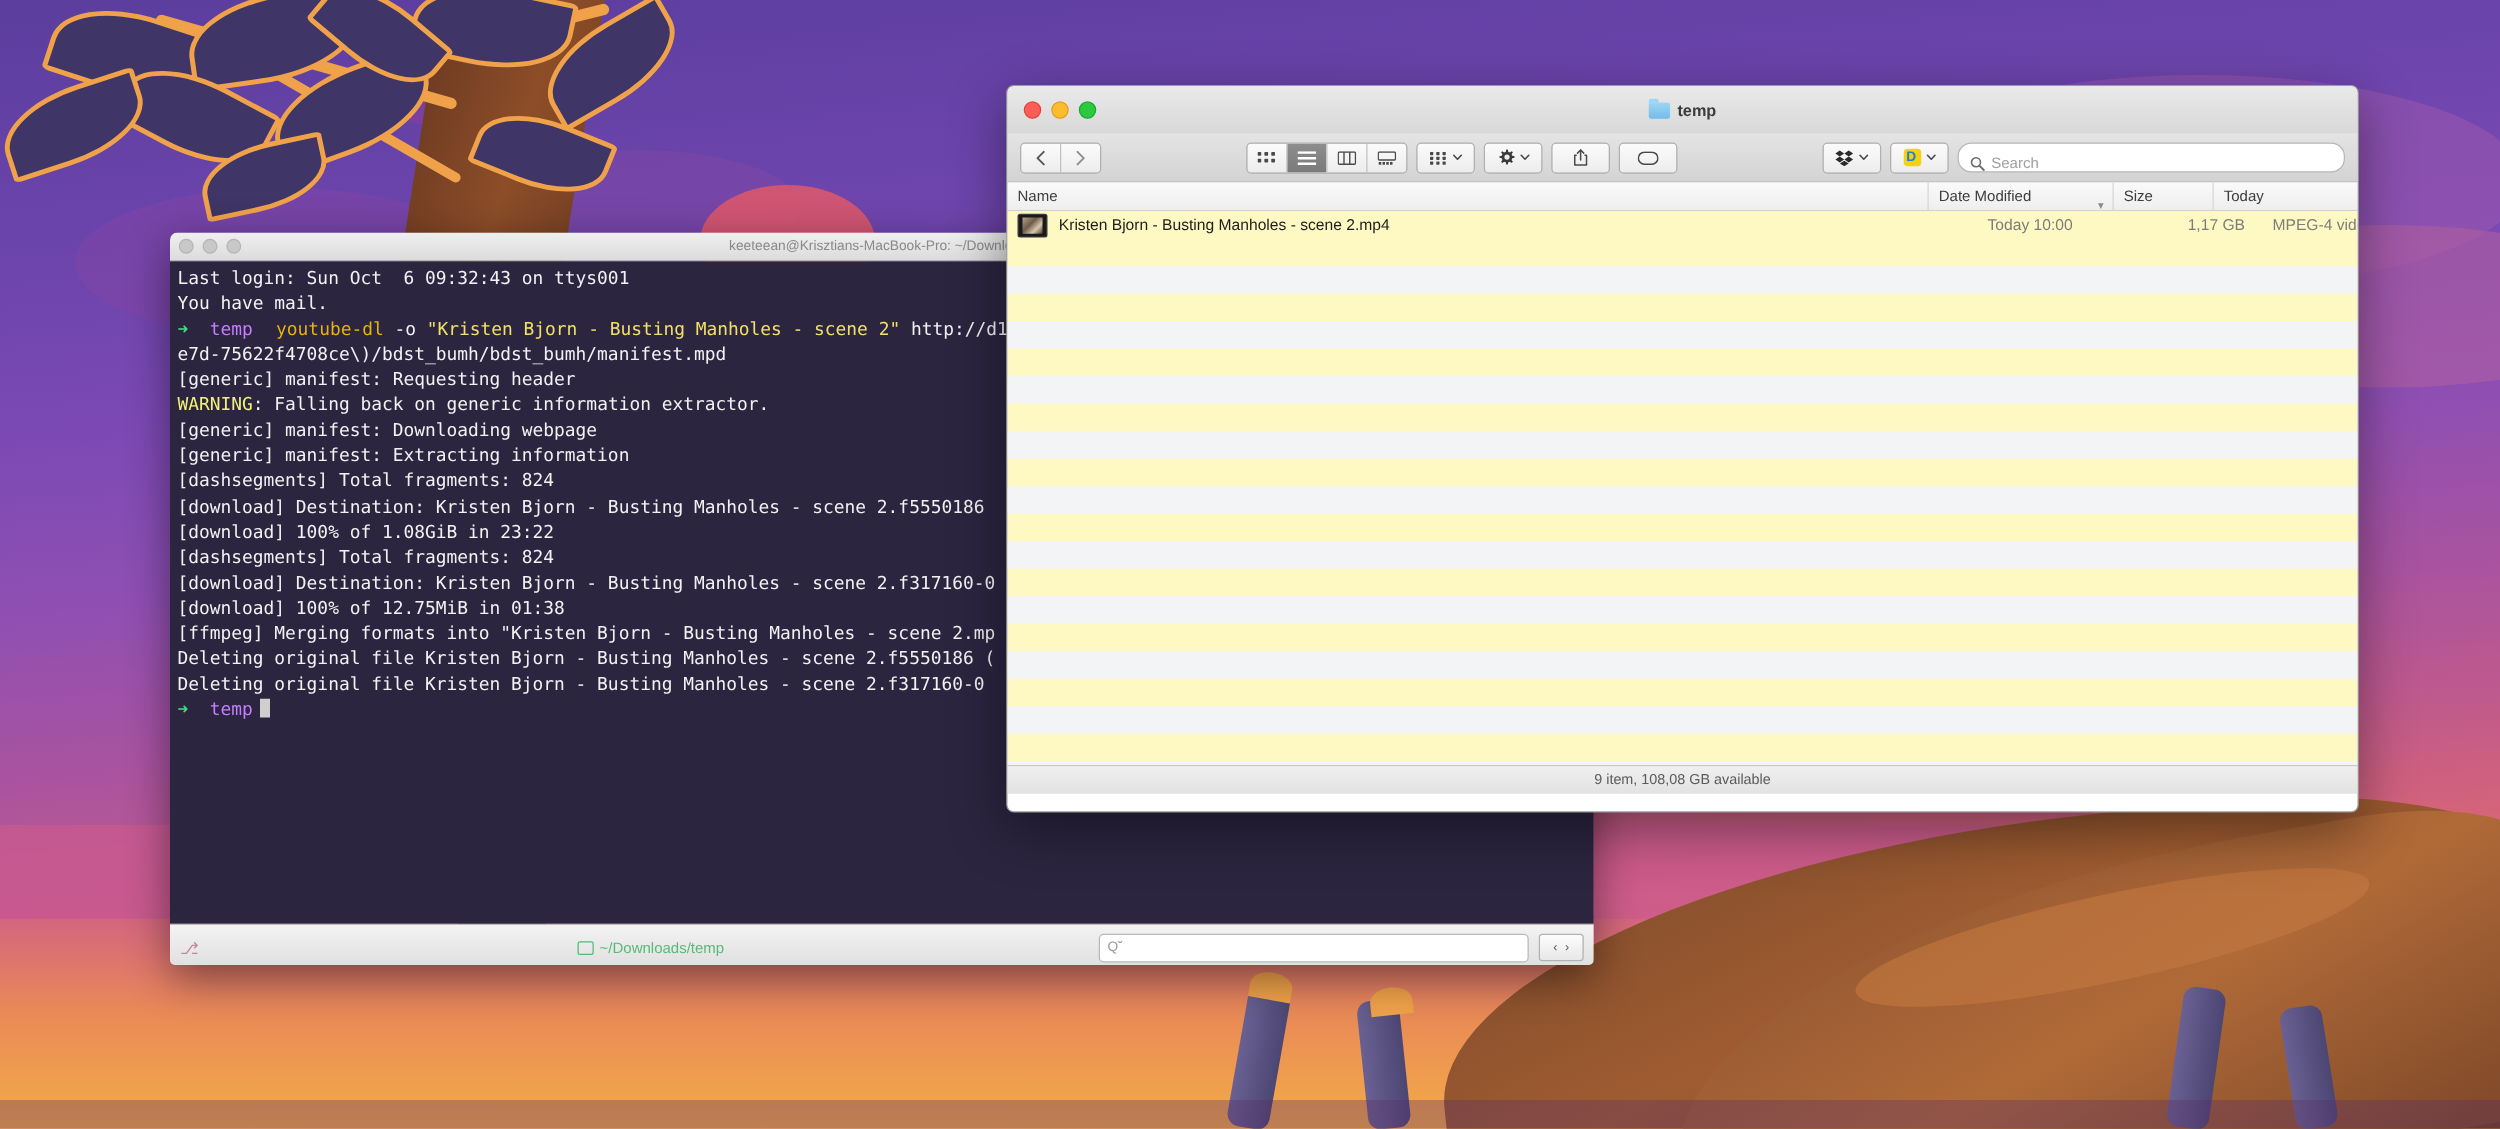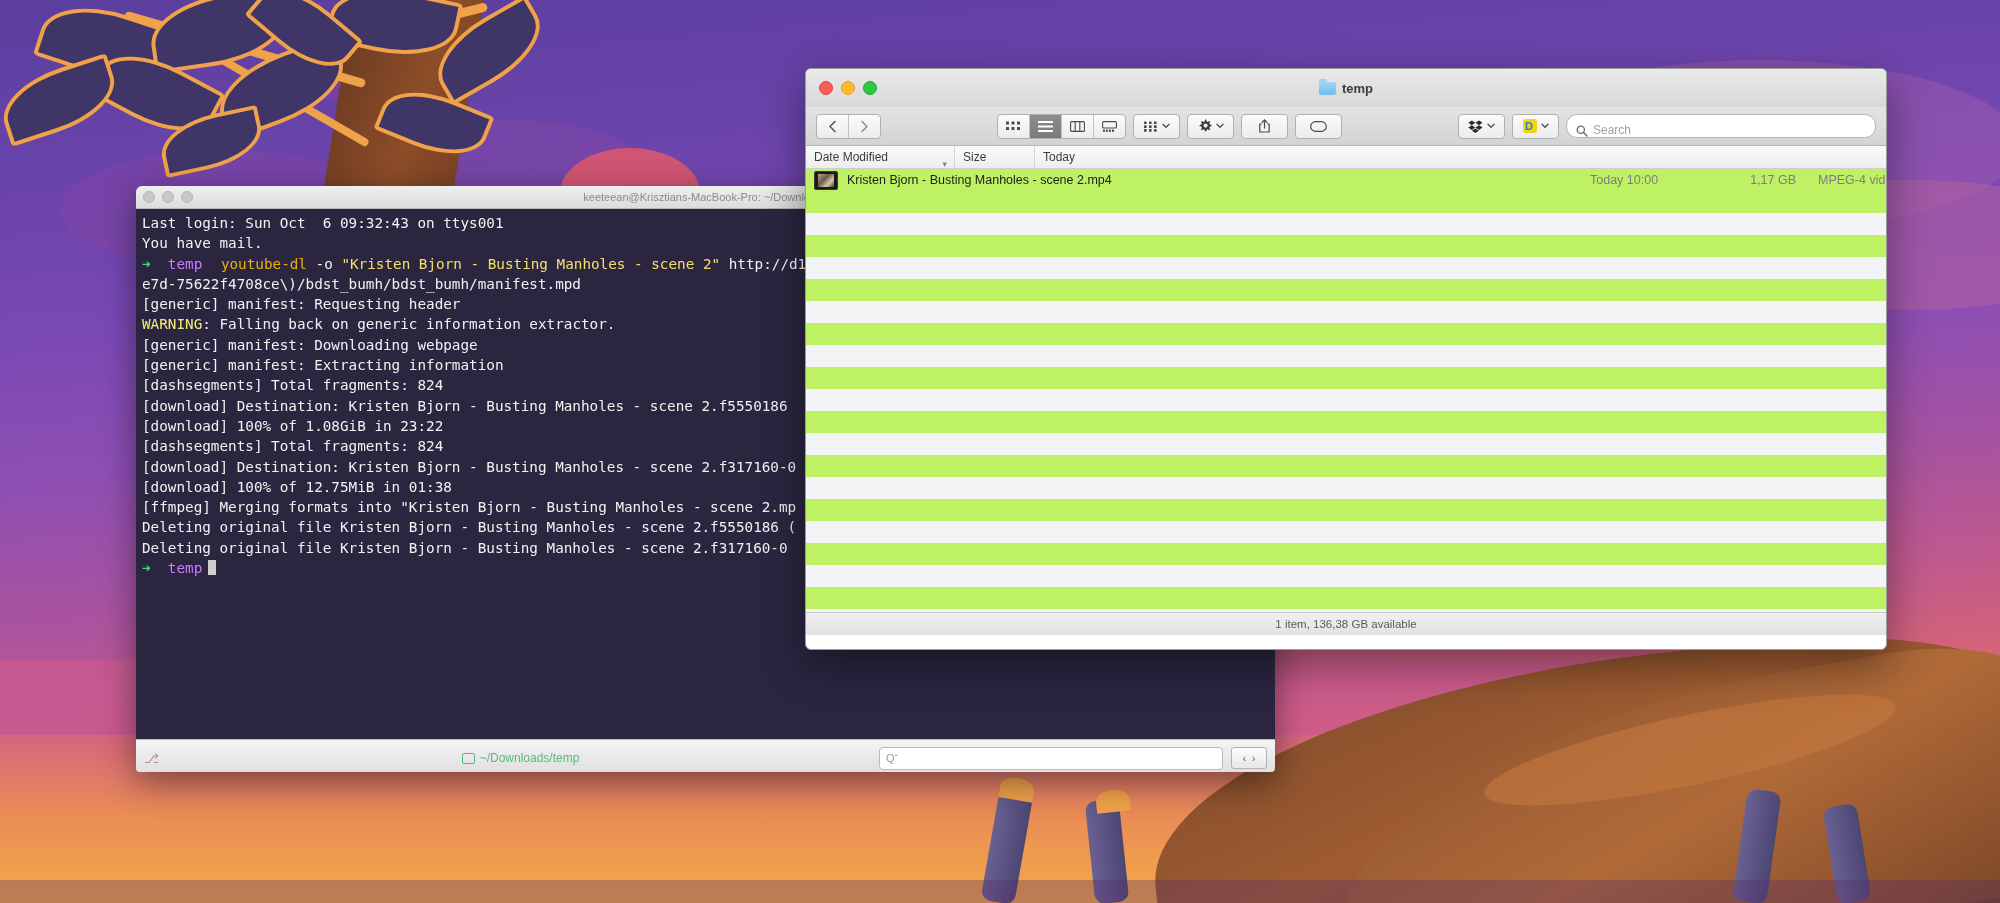--- a/index.html
+++ b/index.html
@@ -265,21 +265,21 @@
     border-bottom: 1px solid #cfcfcf;
     display:flex; align-items:center; font-size: 12px; color:#3c3c3c;
   }
   .col { padding: 0 8px; box-sizing:border-box; position:relative; height:22px; line-height:22px; }
   .col + .col { border-left: 1px solid #d6d6d6; }
   .col-name { width: 736px; }
   .col-date { width: 148px; }
   .col-size { width: 80px; }
   .col-kind { flex: 1; }
   .sortchev { position:absolute; right: 7px; top: 7px; color:#8a8a8a; font-size: 9px; }
-  #finder-list { background:#bef264; height: 443px; overflow:hidden; }
+  #finder-list { background:#fef9c3; height: 443px; overflow:hidden; }
   .frow { height: 22px; display:flex; align-items:center; font-size: 12.5px; color:#1d1d1d; }
   .frow.alt { background:#f3f4f6; }
   .frow .cell { padding: 0 8px; box-sizing:border-box; height:22px; line-height:22px; overflow:hidden; white-space:nowrap; }
   .frow .c-name { width: 736px; display:flex; align-items:center; gap: 9px; }
   .frow .c-date { width: 148px; color:#7d7d7d;margin-left:40px; }
   .frow .c-size { width: 80px; color:#7d7d7d; text-align:right; padding-right: 14px;}
   .frow .c-kind { flex:1; color:#7d7d7d; }
   .vidthumb {
     width: 22px; height: 17px; border-radius:2px; flex:none;
     background: #1a1a1a; border: 1px solid #3a3a3a; position: relative; overflow:hidden;
@@ -514,20 +514,21 @@
     <div id="finder-search">
       <svg width="12" height="12" viewBox="0 0 12 12">
         <circle cx="4.8" cy="4.8" r="3.6" fill="none" stroke="#6c6c6c" stroke-width="1.3"></circle>
         <line x1="7.5" y1="7.5" x2="11" y2="11" stroke="#6c6c6c" stroke-width="1.5" stroke-linecap="round"></line>
       </svg>
       <span>Search</span>
     </div>
   </div>
 
   <div id="finder-colhead">
+    <div class="col col-name">Name</div>
     <div class="col col-date">
       <span>Date Modified</span>
       <span class="sortchev">▾</span>
     </div>
     <div class="col col-size">Size</div>
     <div class="col col-kind">Today</div>
   </div>
 
   <div id="finder-list">
       <div class="frow">
@@ -555,15 +556,15 @@
       <div class="frow alt"></div>
       <div class="frow"></div>
       <div class="frow alt"></div>
       <div class="frow"></div>
       <div class="frow alt"></div>
       <div class="frow"></div>
       <div class="frow alt"></div>
     </div>
 
   <div id="finder-statusbar">
-    <span>1 item, 136,38 GB available</span>
+    <span>9 item, 108,08 GB available</span>
   </div>
 </div>
 
 </body></html>

